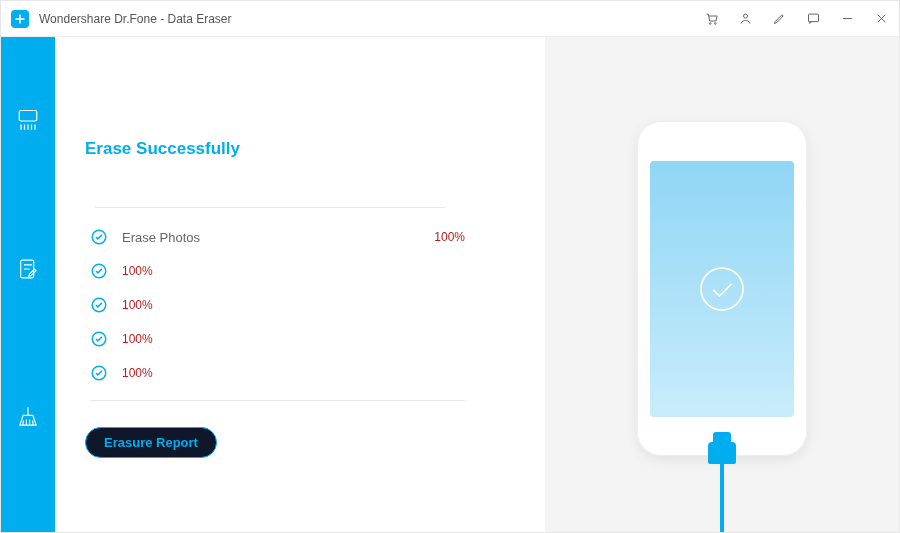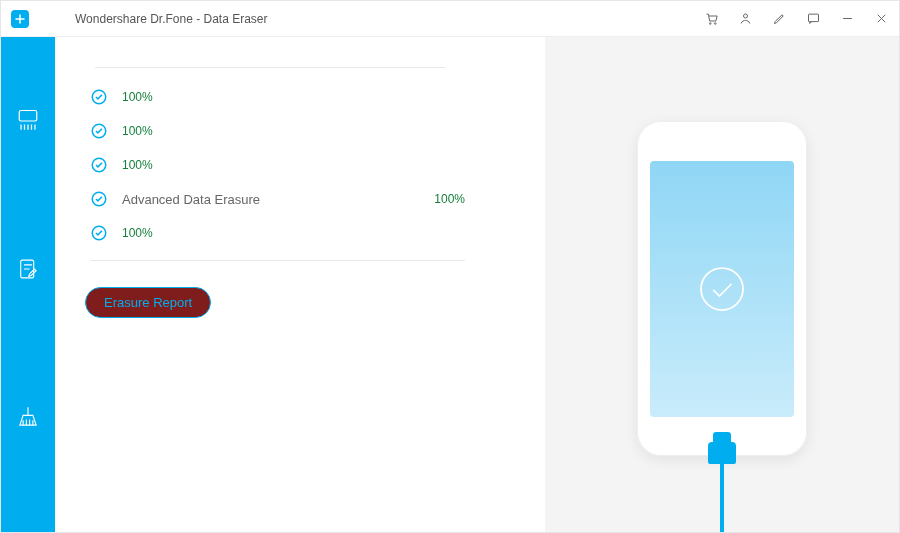--- a/index.html
+++ b/index.html
@@ -5,21 +5,21 @@
   * { box-sizing: border-box; margin: 0; padding: 0; }
   body {
     width: 900px; height: 533px;
     font-family: -apple-system, "Segoe UI", Arial, sans-serif;
     background: #fff; overflow: hidden; position: relative;
     border: 1px solid #e6e6e6;
   }
   
   .titlebar {
     height: 36px; display: flex; align-items: center;
-    padding: 0 10px; border-bottom: 1px solid #eee; gap: 36px;
+    padding: 0 10px; border-bottom: 1px solid #eee;
   }
   .app-logo {
     width: 18px; height: 18px; background: #00aef0;
     border-radius: 4px; display: flex; align-items: center;
     justify-content: center; margin-right: 10px;
   }
   .app-logo svg { width: 12px; height: 12px; fill: #fff; }
   .app-title { font-size: 12px; color: #555; }
   .titlebar-spacer { flex: 1; }
   .titlebar-icons { display: flex; gap: 18px; align-items: center; color: #555; }
@@ -44,28 +44,28 @@
   .list-rule { border: none; border-top: 1px solid #e8e8e8; margin-left: 10px; margin-bottom: 12px; width: 350px;}
   .items { }
   .item-row {
     display: flex; align-items: center;
     padding: 8px 0 8px 5px; width: 380px;
     font-size: 13px; color: #666;
   }
   .item-row .chk { width: 18px; height: 18px; margin-right: 14px; flex-shrink:0; }
   .item-row .chk svg { stroke: #00aef0; fill: none; stroke-width: 2; }
   .item-row .label { flex: 1; }
-  .item-row .pct { color: #15803d; font-size: 12px; }
+  .item-row .pct { color: #b91c1c; font-size: 12px; }
   .bottom-rule { border: none; border-top: 1px solid #e8e8e8; margin: 10px 0 26px 5px; width: 375px;}
 
   .report-btn {
     display: inline-block; border: 1.5px solid #00aef0;
-    color: #00aef0; font-size: 13px; font-weight: 400;
+    color: #00aef0; font-size: 13px; font-weight: 700;
     padding: 7px 18px; border-radius: 999px; cursor: pointer;
-    background: #7f1d1d;
+    background: #0f172a;
   }
 
   
   .phone {
     position: absolute; top: 84px; left: 50%; transform: translateX(-50%);
     width: 170px; height: 335px; background: #fff;
     border-radius: 24px;
     box-shadow: 0 4px 14px rgba(0,0,0,0.08), inset 0 0 0 1px #eee;
     display:flex; align-items:center; justify-content:center;
   }
@@ -159,49 +159,50 @@
       <svg viewBox="0 0 32 32" width="26" height="26">
         <path d="M16 4v10"></path>
         <path d="M10 14h12l4 12H6z"></path>
         <path d="M10 26v-6M14 26v-7M18 26v-7M22 26v-6"></path>
       </svg>
     </div>
   </div>
 
   <div class="main">
     <div class="left-pane">
+      <div class="heading">Erase Successfully</div>
       <hr class="list-rule">
       <div class="items">
         <div class="item-row">
           <span class="chk"><svg viewBox="0 0 24 24">
                 <circle cx="12" cy="12" r="9"></circle>
                 <path d="M8 12l2.5 2.5L16 9"></path>
               </svg></span>
-          <span class="pct">100%</span>
-        </div>
-        <div class="item-row">
-          <span class="chk"><svg viewBox="0 0 24 24">
-                <circle cx="12" cy="12" r="9"></circle>
-                <path d="M8 12l2.5 2.5L16 9"></path>
-              </svg></span>
-          <span class="pct">100%</span>
-        </div>
-        <div class="item-row">
-          <span class="chk"><svg viewBox="0 0 24 24">
-                <circle cx="12" cy="12" r="9"></circle>
-                <path d="M8 12l2.5 2.5L16 9"></path>
-              </svg></span>
-          <span class="pct">100%</span>
-        </div>
-        <div class="item-row">
-          <span class="chk"><svg viewBox="0 0 24 24">
-                <circle cx="12" cy="12" r="9"></circle>
-                <path d="M8 12l2.5 2.5L16 9"></path>
-              </svg></span>
-          <span class="label">Advanced Data Erasure</span>
+          <span class="label">Erase Photos</span>
+          <span class="pct">100%</span>
+        </div>
+        <div class="item-row">
+          <span class="chk"><svg viewBox="0 0 24 24">
+                <circle cx="12" cy="12" r="9"></circle>
+                <path d="M8 12l2.5 2.5L16 9"></path>
+              </svg></span>
+          <span class="pct">100%</span>
+        </div>
+        <div class="item-row">
+          <span class="chk"><svg viewBox="0 0 24 24">
+                <circle cx="12" cy="12" r="9"></circle>
+                <path d="M8 12l2.5 2.5L16 9"></path>
+              </svg></span>
+          <span class="pct">100%</span>
+        </div>
+        <div class="item-row">
+          <span class="chk"><svg viewBox="0 0 24 24">
+                <circle cx="12" cy="12" r="9"></circle>
+                <path d="M8 12l2.5 2.5L16 9"></path>
+              </svg></span>
           <span class="pct">100%</span>
         </div>
         <div class="item-row">
           <span class="chk"><svg viewBox="0 0 24 24">
                 <circle cx="12" cy="12" r="9"></circle>
                 <path d="M8 12l2.5 2.5L16 9"></path>
               </svg></span>
           <span class="pct">100%</span>
         </div>
       </div>

